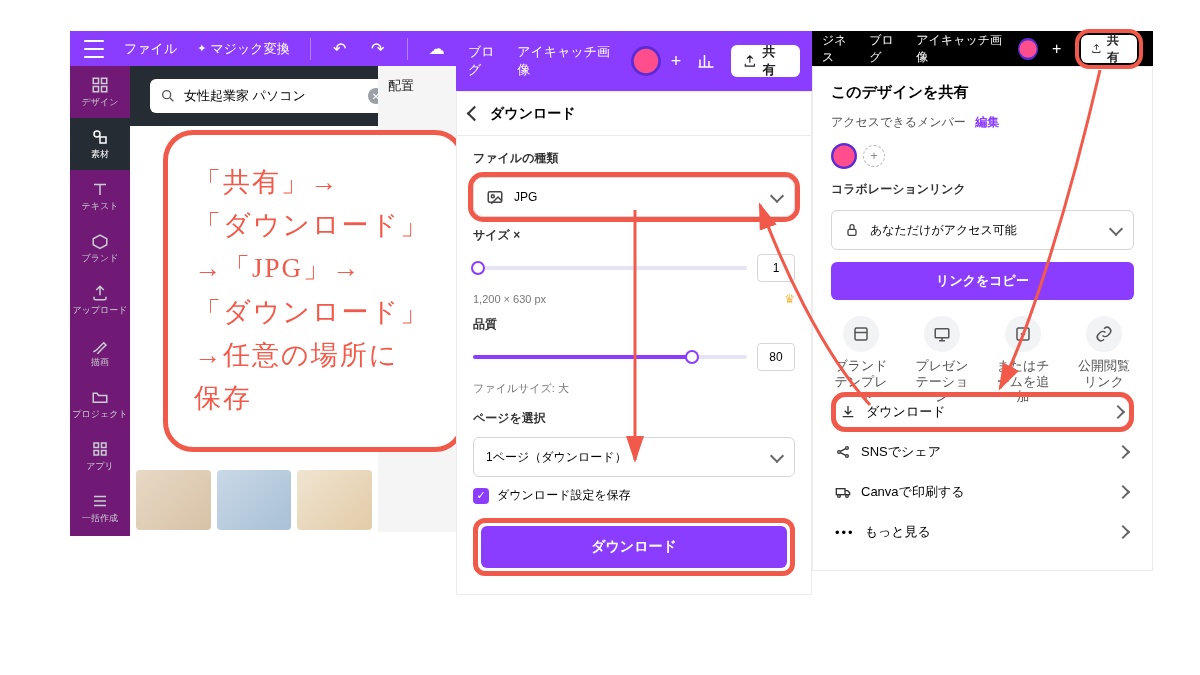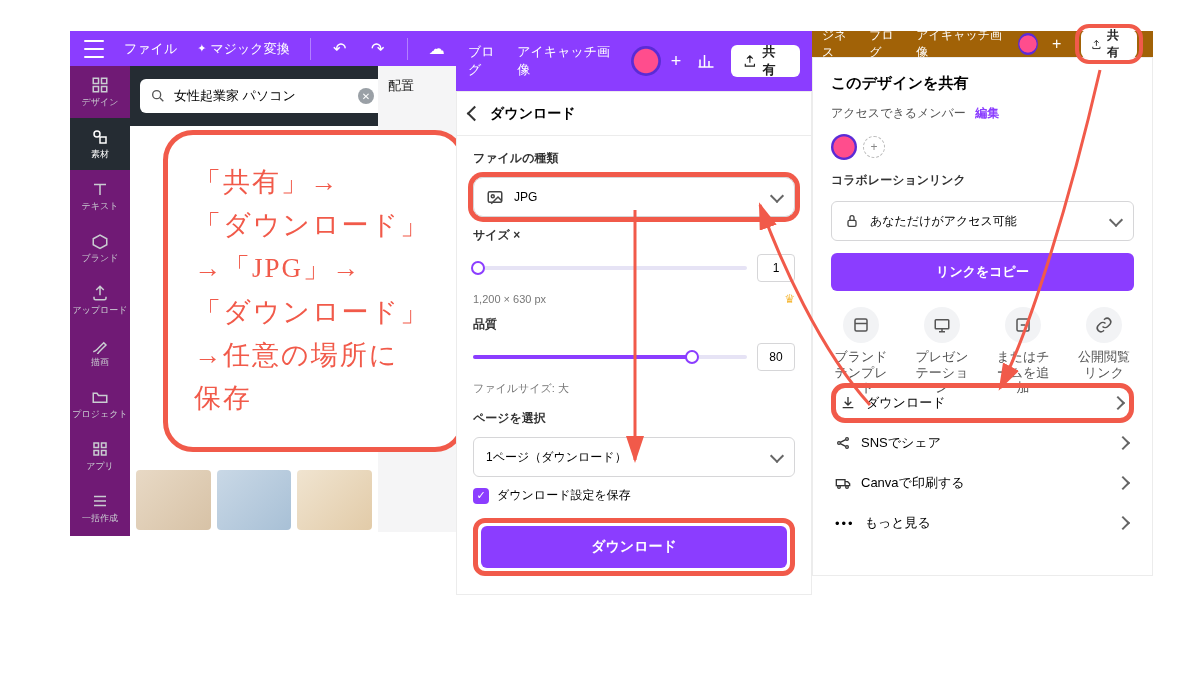--- a/index.html
+++ b/index.html
@@ -13,21 +13,21 @@
   .magic { display: flex; align-items: center; gap: 4px; }
   .magic::before { content: "✦"; font-size: 11px; }
   .tsep { width: 1px; height: 22px; background: rgba(255,255,255,.35); }
   .ticon { width: 18px; height: 18px; display: inline-flex; align-items: center; justify-content: center; font-size: 16px; }
 
   .siderail { position: absolute; left: 70px; top: 66px; width: 60px; height: 470px; background: #701a75; display: flex; flex-direction: column; }
   .siderail .cell { height: 52px; display: flex; flex-direction: column; align-items: center; justify-content: center; gap: 2px; color: #c9cdd1; font-size: 9px; }
   .siderail .cell.active { background: #252c33; color: #fff; }
   .siderail svg { width: 18px; height: 18px; }
 
-  .searchbar { position: absolute; left: 130px; top: 66px; width: 248px; height: 60px; background: #252c33; display: flex; align-items: center; padding: 0 10px; }
+  .searchbar { position: absolute; left: 130px; top: 66px; width: 248px; height: 60px; background: #252c33; display: flex; align-items: center; padding: 0 20px; }
   .searchbox { flex: 1; background: #fff; border-radius: 6px; height: 34px; display: flex; align-items: center; padding: 0 10px; gap: 8px; }
   .searchbox input { border: none; outline: none; flex: 1; font-size: 13px; background: transparent; }
   .clearbtn { width: 16px; height: 16px; border-radius: 50%; background: #9aa0a6; color: #fff; display: flex; align-items: center; justify-content: center; font-size: 10px; }
   .filterbtn { margin-left: 8px; width: 18px; height: 18px; color: #fff; }
 
   .assetpanel { position: absolute; left: 130px; top: 470px; width: 248px; height: 60px; display: flex; gap: 6px; padding: 0 6px; }
   .assetpanel .thumb { flex: 1; background: linear-gradient(135deg,#e8d9c5,#d7c2a6); border-radius: 4px; }
   .assetpanel .thumb:nth-child(2){ background: linear-gradient(135deg,#c9d8e6,#a8c0d6);}
   .assetpanel .thumb:nth-child(3){ background: linear-gradient(135deg,#f0e4d0,#e2cba8);}
 
@@ -60,25 +60,25 @@
   .slider .fill { position: absolute; left: 0; top: 0; height: 100%; background: #8b3dff; border-radius: 2px; }
   .slider .knob { position: absolute; top: 50%; width: 14px; height: 14px; border-radius: 50%; background: #fff; border: 2px solid #8b3dff; transform: translate(-50%,-50%); }
   .dimtext { font-size: 11px; color: #777; }
   .crown { color: #f6b93b; font-size: 12px; margin-left: auto; }
   .checkbox { width: 16px; height: 16px; border-radius: 4px; background: #8b3dff; color: #fff; display: flex; align-items: center; justify-content: center; font-size: 11px; }
   .dlbtn { height: 42px; background: #8b3dff; color: #fff; border-radius: 6px; display: flex; align-items: center; justify-content: center; font-size: 14px; font-weight: 600; }
   .dlbtn-wrap { padding: 3px; border: 5px solid #f15a4a; border-radius: 12px; margin-top: 4px; }
 
   
   .rightwrap { position: absolute; left: 812px; top: 31px; width: 341px; }
-  .rtop { height: 26px; background: #a16207; display: flex; align-items: center; color: #fff; gap: 14px; padding: 0 10px; font-size: 12px; }
+  .rtop { height: 35px; background: #000000; display: flex; align-items: center; color: #fff; gap: 14px; padding: 0 10px; font-size: 12px; }
   .rtop .sharebtn2 { margin-left: auto; background: #fff; color: #222; border-radius: 6px; height: 28px; padding: 0 10px; display: flex; align-items: center; gap: 5px; font-weight: 600; }
   .rtop .sharebtn-ring { padding: 2px; border: 4px solid #f15a4a; border-radius: 14px; margin-left: auto; }
 
-  .sharepanel { background: #fff; padding: 16px 18px 32px; display: flex; flex-direction: column; gap: 12px; border: 1px solid #ececec; }
+  .sharepanel { background: #fff; padding: 16px 18px 18px; display: flex; flex-direction: column; gap: 12px; border: 1px solid #ececec; }
   .sharepanel h3 { font-size: 15px; font-weight: 700; }
   .memrow { font-size: 12px; color: #555; }
   .memrow .edit { color: #8b3dff; margin-left: 6px; font-weight: 600; }
   .meminput { height: 36px; border: 1px solid #d6d6d8; border-radius: 6px; padding: 0 10px; font-size: 12px; color: #999; display: flex; align-items: center; }
   .avrow { display: flex; align-items: center; gap: 6px; }
   .av { width: 26px; height: 26px; border-radius: 50%; background: radial-gradient(circle,#ff4d8d 0 55%,#5b2bd6 60% 100%); }
   .avplus { width: 22px; height: 22px; border-radius: 50%; border: 1px dashed #bbb; display: flex; align-items: center; justify-content: center; color: #888; font-size: 12px; }
   .copybtn { height: 38px; background: #8b3dff; color: #fff; border-radius: 6px; display: flex; align-items: center; justify-content: center; font-size: 13px; font-weight: 600; }
   .tilesrow { display: flex; justify-content: space-between; margin-top: 4px; }
   .tile { width: 60px; display: flex; flex-direction: column; align-items: center; gap: 6px; }

